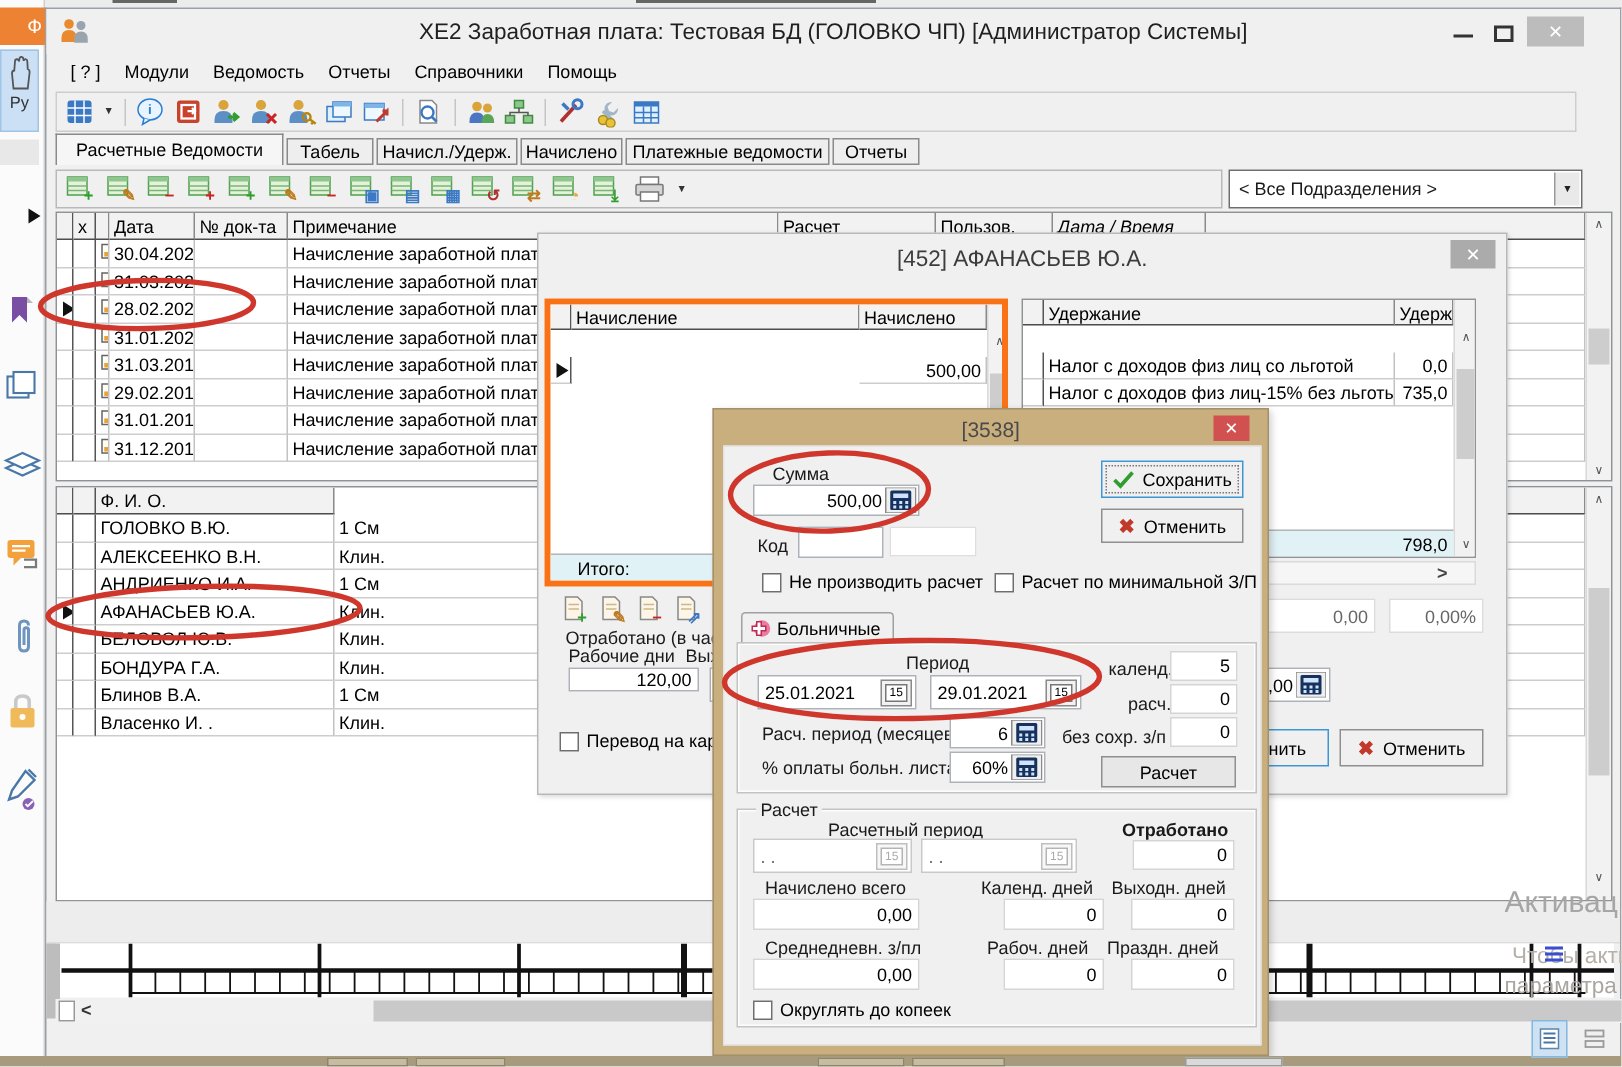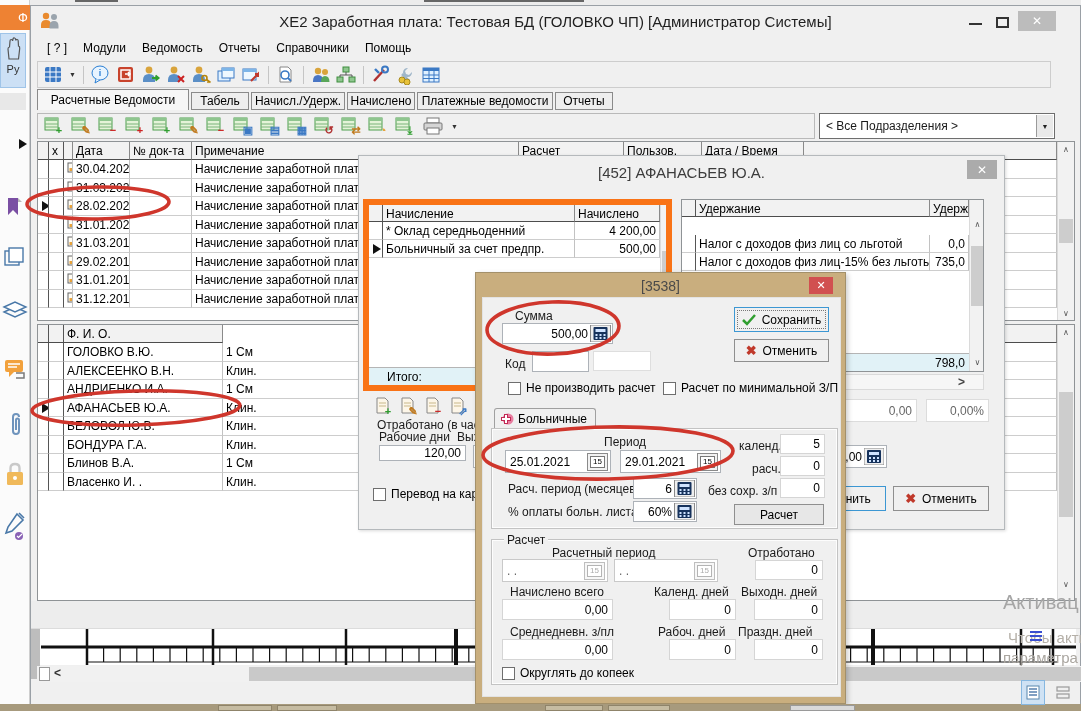--- a/index.html
+++ b/index.html
@@ -314,21 +314,21 @@
   <div class="abs" id="grid1" style="left:6px;top:135px;width:1038px;height:180px;background:#fff;border:1px solid #8f9396;overflow:hidden;">
       <div style="position: absolute; left: 0px; top: 0px; right: 0px; height: 18px;">
         <div class="gh" style="position: absolute; left: 0px; width: 11px; height: 18px; border-right-color: rgb(85, 85, 85);"></div>
         <div class="gh" style="position: absolute; left: 11px; width: 15px; height: 18px; border-right-color: rgb(85, 85, 85);">x</div>
         <div class="gh" style="position: absolute; left: 26px; width: 9px; height: 18px;"></div>
         <div class="gh" style="position: absolute; left: 35px; width: 57px; height: 18px;">Дата</div>
         <div class="gh" style="position: absolute; left: 92px; width: 62px; height: 18px;">№ док-та</div>
         <div class="gh" style="position: absolute; left: 154px; width: 327px; height: 18px;">Примечание</div>
         <div class="gh" style="position: absolute; left: 481px; width: 105px; height: 18px;">Расчет</div>
         <div class="gh" style="position: absolute; left: 586px; width: 78px; height: 18px;">Пользов.</div>
-        <div class="gh" style="position: absolute; left: 664px; width: 102px; height: 18px;">Дата / Время</div>
+        <div class="gh" style="position: absolute; left: 664px; width: 102px; height: 18px; font-style: italic;">Дата / Время</div>
         <div class="gh" style="position: absolute; left: 766px; width: 253px; height: 18px;"></div>
       </div>
       <div style="position: absolute; left: 0px; top: 18px; right: 0px; height: 18.5px;">
         <div class="gc" style="position: absolute; left: 0px; width: 11px; height: 18.5px; border-right-color: rgb(85, 85, 85);"></div>
         <div class="gc" style="position: absolute; left: 11px; width: 15px; height: 18.5px; border-right-color: rgb(85, 85, 85);"></div>
         <div class="gc" style="position: absolute; left: 26px; width: 9px; height: 18.5px;">
           <svg width="9" height="11" viewBox="0 0 9 11">
             <rect x="1" y="1" width="7" height="9" fill="#fffdf5" stroke="#666"></rect>
             <rect x="2.5" y="6" width="3" height="3" fill="#e8a23a"></rect>
           </svg>
@@ -620,36 +620,30 @@
   <div class="abs" style="left:6px;top:660px;width:1045px;height:16px;background:#f1f1f1;">
     <div class="abs" style="left:2px;top:1px;width:11px;height:14px;background:#fff;border:1px solid #999;"></div>
     <div class="abs" style="left:17px;top:0px;font-weight:bold;color:#333;font-size:12px;">&lt;</div>
     <div class="abs" style="left:212px;top:1px;right:0;height:14px;background:#c9c9c9;"></div>
   </div>
 </div>
 
 <div class="abs" id="dlg452" style="left:358px;top:155px;width:647px;height:375px;background:#f0f0f0;border:1px solid #b5b9bc;box-shadow:1px 1px 3px rgba(0,0,0,.15);">
   <div class="abs" style="left:0;right:0;top:8px;text-align:center;font-size:15px;color:#3c3c3c;">[452]   АФАНАСЬЕВ   Ю.А.</div>
   <div class="abs xbtn" style="left:608px;top:4px;width:30px;height:19px;background:#ababab;">✕</div>
-  <div class="abs" id="tblAcc" style="left:4px;top:43px;width:309px;height:192px;background:#fff;border:6px solid #f97316;overflow:hidden;">
+  <div class="abs" id="tblAcc" style="left:4px;top:43px;width:309px;height:192px;background:#fff;border:4px solid #f97316;overflow:hidden;">
       <div style="position: absolute; left: 0px; top: 0px; right: 0px; height: 17px;">
         <div class="gh" style="position: absolute; left: 0px; width: 14px; height: 17px; border-right-color: rgb(85, 85, 85);"></div>
         <div class="gh" style="position: absolute; left: 14px; width: 192px; height: 17px;">Начисление</div>
         <div class="gh" style="position: absolute; left: 206px; width: 85px; height: 17px;">Начислено</div>
       </div>
-      <div style="position: absolute; left: 0px; top: 17px; right: 0px; height: 18px;">
-        <div class="gc" style="position: absolute; left: 0px; width: 14px; height: 18px; border-right-color: rgb(85, 85, 85);"></div>
-        <div class="gc" style="position: absolute; left: 14px; width: 192px; height: 18px;">*  Оклад середньоденний</div>
-        <div class="gc" style="position: absolute; left: 206px; width: 85px; height: 18px; text-align: right;">4 200,00</div>
-      </div>
       <div style="position: absolute; left: 0px; top: 35px; right: 0px; height: 18px;">
         <div class="gc" style="position: absolute; left: 0px; width: 14px; height: 18px; border-right-color: rgb(85, 85, 85);">
           <div class="marker"></div>
         </div>
-        <div class="gc" style="position: absolute; left: 14px; width: 192px; height: 18px;">Больничный за счет предпр.</div>
         <div class="gc" style="position: absolute; left: 206px; width: 85px; height: 18px; text-align: right;">500,00</div>
       </div>
       <div class="vscroll" style="left: 291px; width: 16px;">
         <div class="sarrow" style="top: 17px;">∧</div>
         <div class="vthumb" style="top: 46px; height: 26px;"></div>
       </div>
       <div style="position: absolute; left: 0px; bottom: 0px; width: 291px; height: 18px; background: rgb(225, 242, 247); border-top: 1px solid rgb(181, 181, 181); padding: 2px 0px 0px 18px; font-size: 12px;">Итого:</div>
     </div>
   <div class="abs" id="tblDed" style="left:322px;top:43px;width:303px;height:173px;background:#fff;border:1px solid #8f9396;overflow:hidden;">
       <div style="position: absolute; left: 0px; top: 0px; right: 0px; height: 17px;">
@@ -866,21 +860,21 @@
             </g>
           </svg>
       </div>
       <div class="btn" style="left:242px;top:75px;width:90px;height:21px;background:#e7e7e7;">
           <span>Расчет</span>
         </div>
     </div>
     <div class="grp" style="left:8px;top:241px;width:347px;height:146px;">
       <div class="lbl" style="left:12px;top:-7px;background:#f0f0f0;padding:0 3px;">Расчет</div>
       <div class="lbl" style="left:60px;top:6px;">Расчетный период</div>
-      <div class="lbl" style="left:256px;top:6px;">Отработано</div>
+      <div class="lbl" style="left:256px;top:6px;font-weight:bold;">Отработано</div>
       <div class="fld left gray" style="left:10px;top:19px;width:106px;height:23px;border-color:#c9c9c9;">
           <span>.  .</span>
         <span class="calbtn" style="right:2px;top:2px;opacity:.55;">
             <span class="inner">15</span>
           </span>
       </div>
       <div class="fld left gray" style="left:122px;top:19px;width:104px;height:23px;border-color:#c9c9c9;">
           <span>.  .</span>
         <span class="calbtn" style="right:2px;top:2px;opacity:.55;">
             <span class="inner">15</span>

